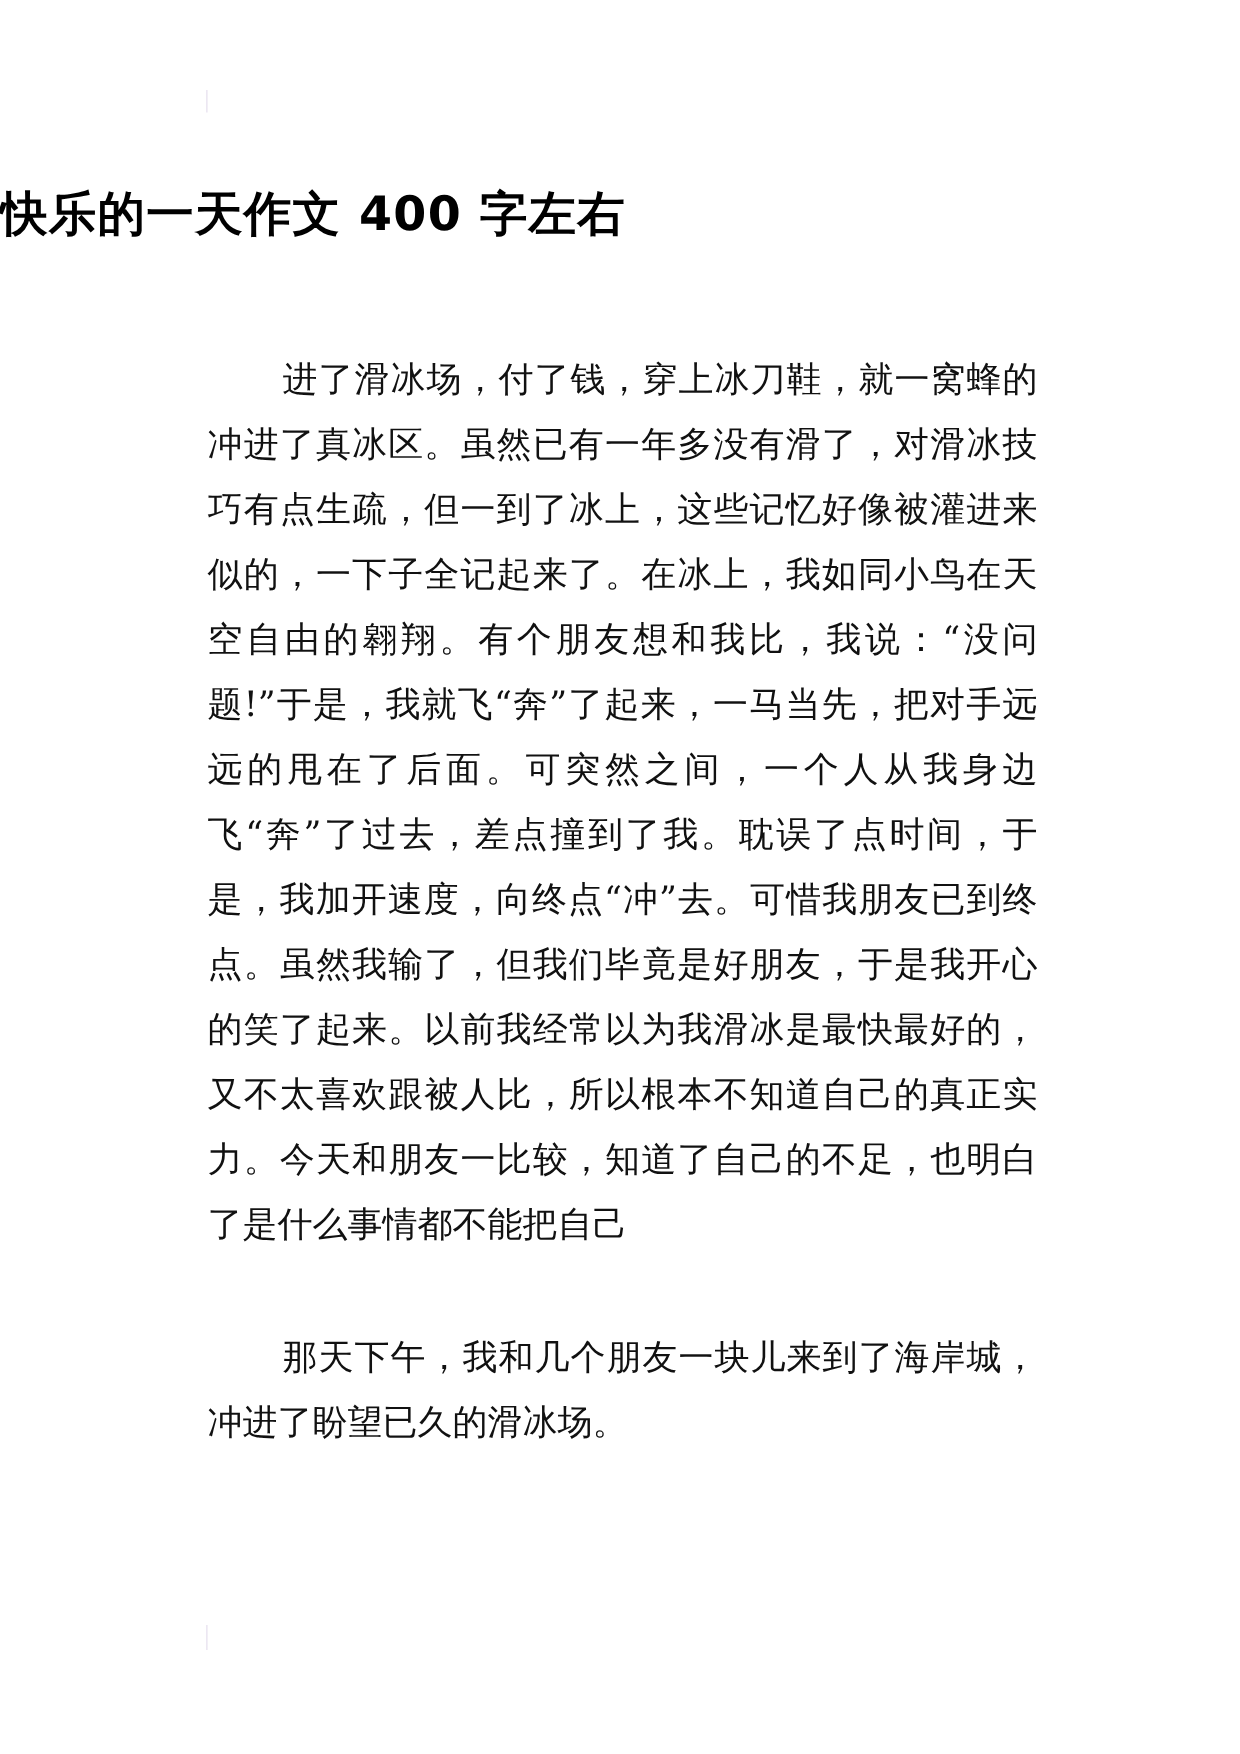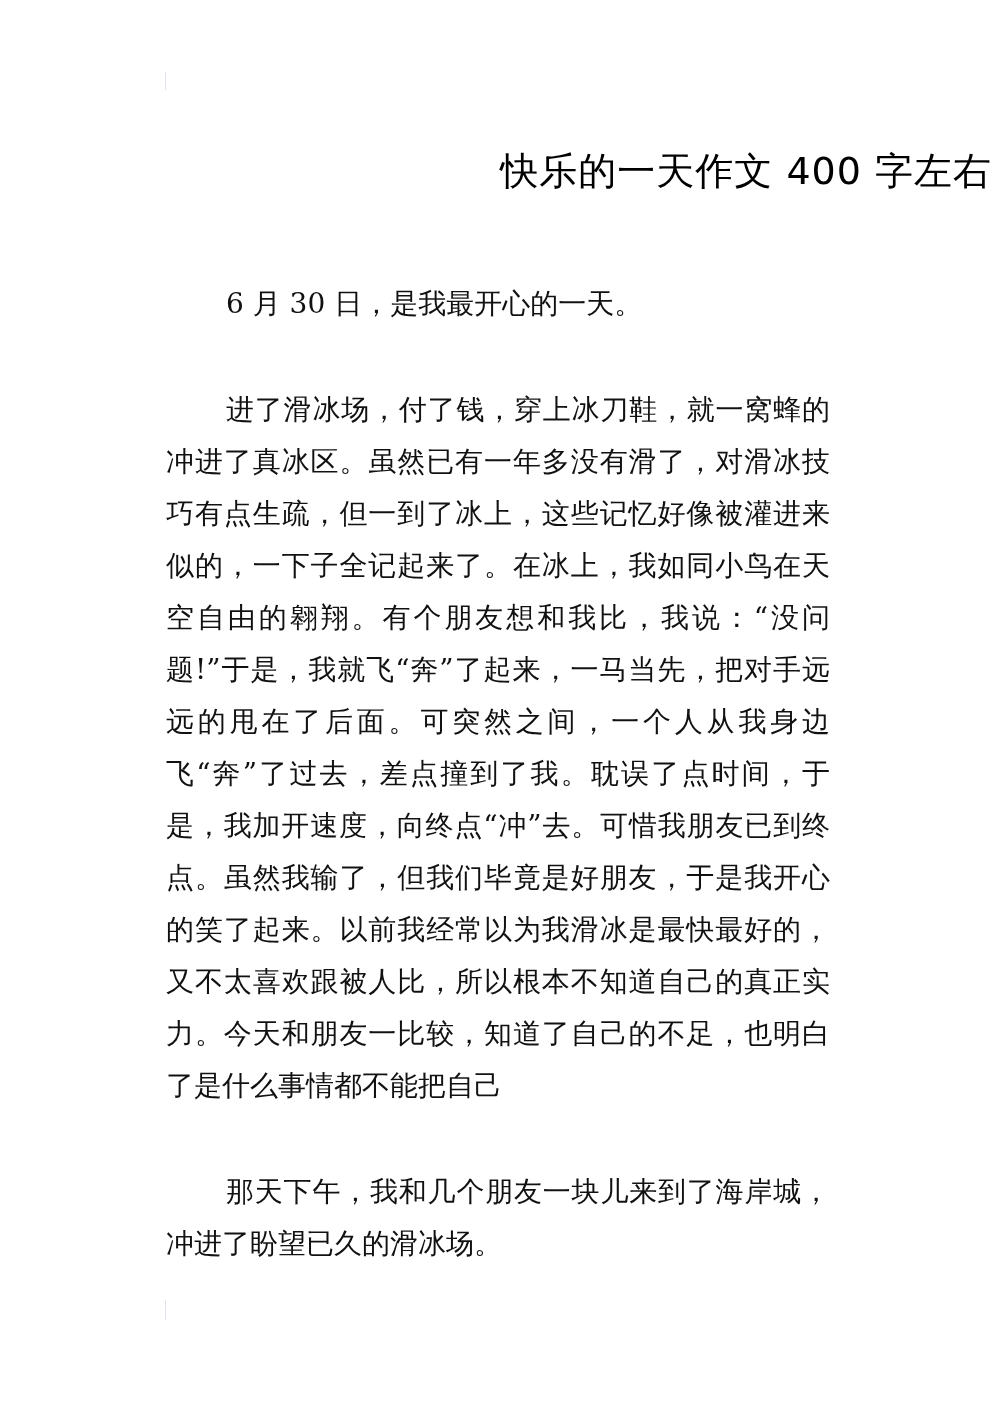--- a/index.html
+++ b/index.html
@@ -2,41 +2,40 @@
 <html><head>
 <meta charset="utf-8">
 <style>
   html, body { margin: 0; padding: 0; background: #ffffff; }
   body { width: 992px; height: 1403px; position: relative; overflow: hidden; }
   .page { position: absolute; left: 0; top: 0; width: 992px; height: 1403px; background: #fff; }
   .corner-mark { position: absolute; width: 1px; background: #e6e0ee; }
   .corner-mark.top { left: 165px; top: 72px; height: 18px; }
   .corner-mark.bottom { left: 165px; top: 1300px; height: 20px; }
   .title {
-    position: absolute; left: 0; top: 118px; width: 992px; text-align: right;
+    position: absolute; left: 0; top: 118px; width: 992px; text-align: left;
     font-family: "DejaVu Sans", "Liberation Sans", sans-serif;
-    font-weight: normal; font-size: 38px; color: #000; letter-spacing: 1px;
+    font-weight: bold; font-size: 38px; color: #000; letter-spacing: 1px;
     line-height: 56px;
   }
   .body {
     position: absolute; left: 166px; top: 278px; width: 664px;
     font-family: "DejaVu Serif", "Liberation Serif", serif;
     font-size: 28px; line-height: 52px; color: #111;
   }
   .para { margin: 0; text-indent: 60px; text-align: justify; }
   .para + .para { margin-top: 54px; }
 </style>
 </head>
 <body>
 
 <div class="page">
   <div class="corner-mark top"></div>
 
   <h1 class="title">快乐的一天作文 400 字左右</h1>
 
   <div class="body">
-    <p class="para">6 月 30 日，是我最开心的一天。</p>
     <p class="para">进了滑冰场，付了钱，穿上冰刀鞋，就一窝蜂的冲进了真冰区。虽然已有一年多没有滑了，对滑冰技巧有点生疏，但一到了冰上，这些记忆好像被灌进来似的，一下子全记起来了。在冰上，我如同小鸟在天空自由的翱翔。有个朋友想和我比，我说：“没问题!”于是，我就飞“奔”了起来，一马当先，把对手远远的甩在了后面。可突然之间，一个人从我身边飞“奔”了过去，差点撞到了我。耽误了点时间，于是，我加开速度，向终点“冲”去。可惜我朋友已到终点。虽然我输了，但我们毕竟是好朋友，于是我开心的笑了起来。以前我经常以为我滑冰是最快最好的，又不太喜欢跟被人比，所以根本不知道自己的真正实力。今天和朋友一比较，知道了自己的不足，也明白了是什么事情都不能把自己</p>
     <p class="para">那天下午，我和几个朋友一块儿来到了海岸城，冲进了盼望已久的滑冰场。</p>
   </div>
 
   <div class="corner-mark bottom"></div>
 </div>
 
 </body></html>

